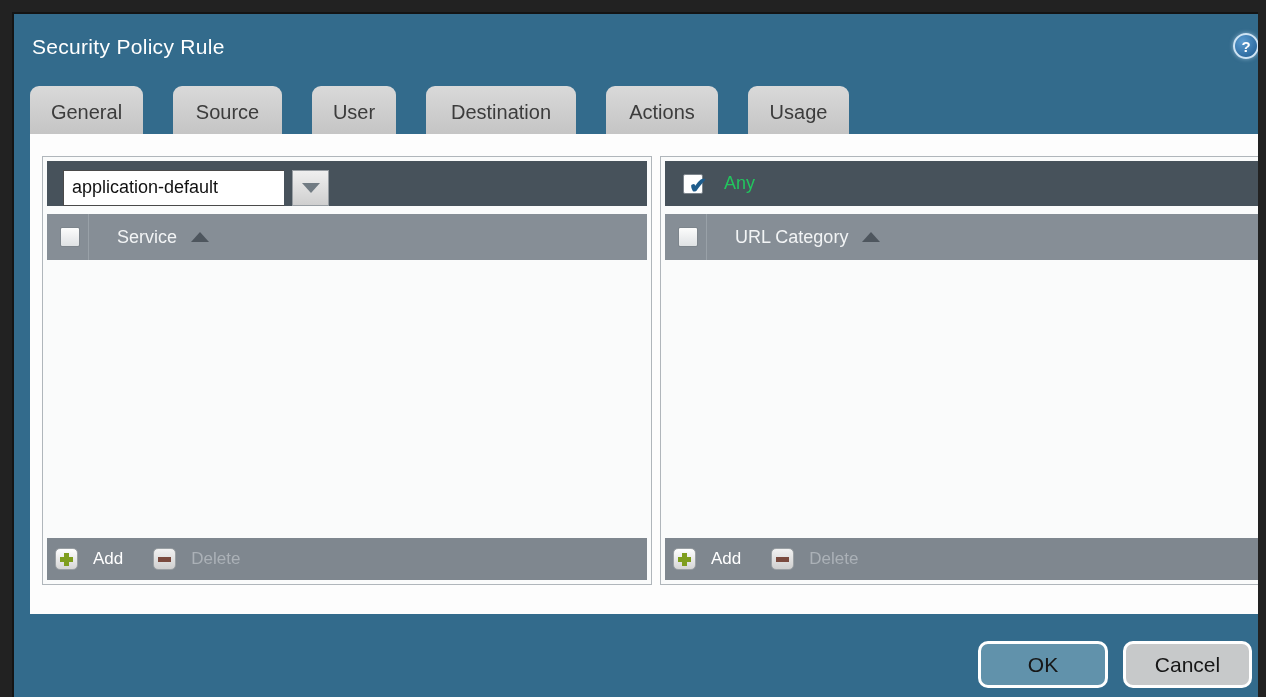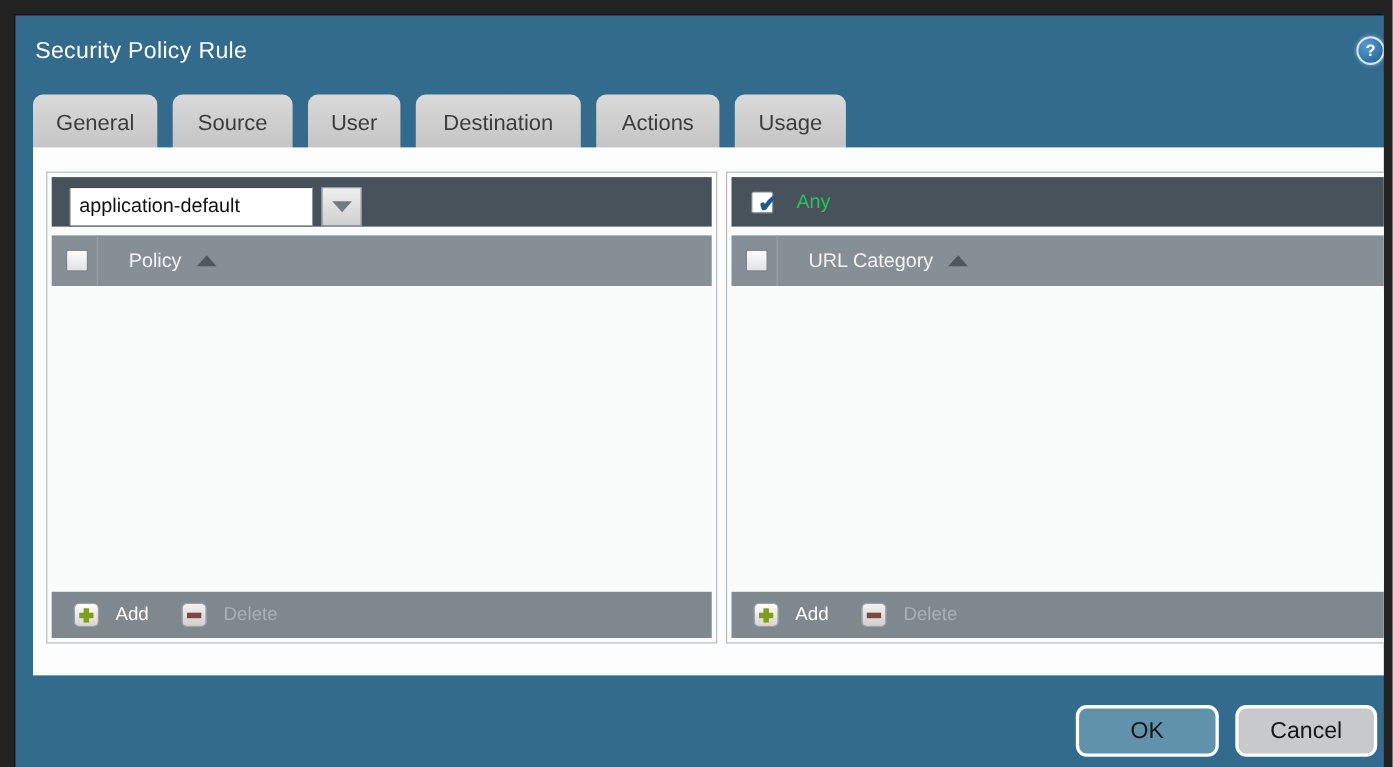--- a/index.html
+++ b/index.html
@@ -23,21 +23,21 @@
     border:2px solid #cfe4f4;
     box-shadow:0 0 4px rgba(200,230,255,.55);
     color:#fff; font-size:15px; font-weight:bold;
     display:flex; align-items:center; justify-content:center;
     cursor:pointer;
   }
 
   
   .tabs-row {
     position:absolute; left:8px; top:64px; height:52px;
-    display:flex; gap:6px;
+    display:flex; gap:22px;
   }
   .tab {
     height:52px; display:flex; align-items:center; justify-content:center;
     background:linear-gradient(#d9d9d9, #c3c3c3);
     border-radius:9px 9px 0 0;
     font-size:20px; color:#3c3c3c; cursor:pointer; white-space:nowrap;
   }
   .tab.active { background:#ffffff; color:#2d2d2d; }
   .tab-0 { width:113px; } .tab-1 { width:109px; } .tab-2 { width:84px; }
   .tab-3 { width:150px; } .tab-4 { width:151px; } .tab-5 { width:253px; }
@@ -61,21 +61,21 @@
     height:45px; background:#47525b; flex:0 0 auto;
     display:flex; align-items:center; padding-left:8px;
   }
   .panel-header {
     height:46px; background:#868e96; flex:0 0 auto;
     display:flex; align-items:center;
   }
   .panel-list { flex:1 1 auto; background:#fafbfb; }
   .panel-footer {
     height:42px; background:#7f878f; flex:0 0 auto;
-    display:flex; align-items:center; padding-left:12px;
+    display:flex; align-items:center; 
   }
 
   
   .combo { display:flex; height:36px; }
   .combo-input {
     width:221px; height:36px; background:#ffffff;
     border:1px solid #4a4a4a; border-right:none;
     font-family:"Liberation Sans", sans-serif;
     font-size:18px; color:#111; padding:0 8px; outline:none;
   }
@@ -181,21 +181,21 @@
           <div class="combo-btn">
             <div class="arrow-down"></div>
           </div>
         </div>
       </div>
       <div class="panel-header">
         <div class="hdr-check-cell">
           <div class="cb"></div>
         </div>
         <div class="hdr-label-cell">
-          <span>Policy</span>
+          <span>Service</span>
           <div class="sort-asc-icon"></div>
         </div>
       </div>
       <div class="panel-list"></div>
       <div class="panel-footer">
         <div class="footer-btn">
           <div class="mini-icon plus-icon"></div>
           <span class="btn-label">Add</span>
         </div>
         <div class="footer-btn disabled">

